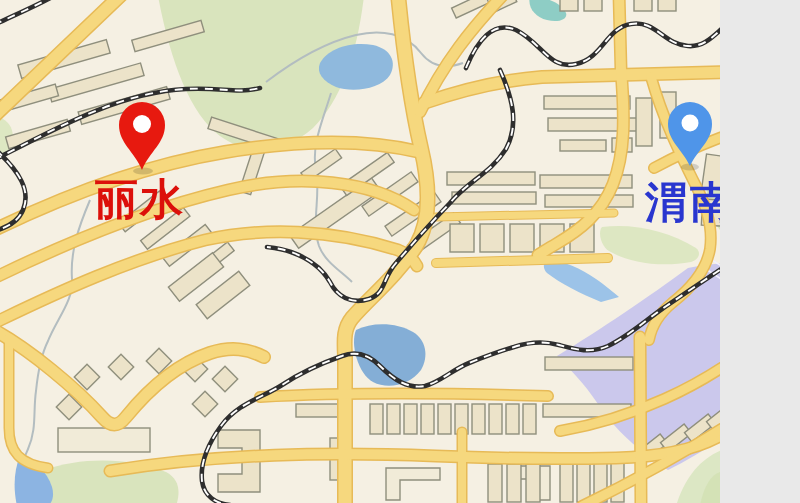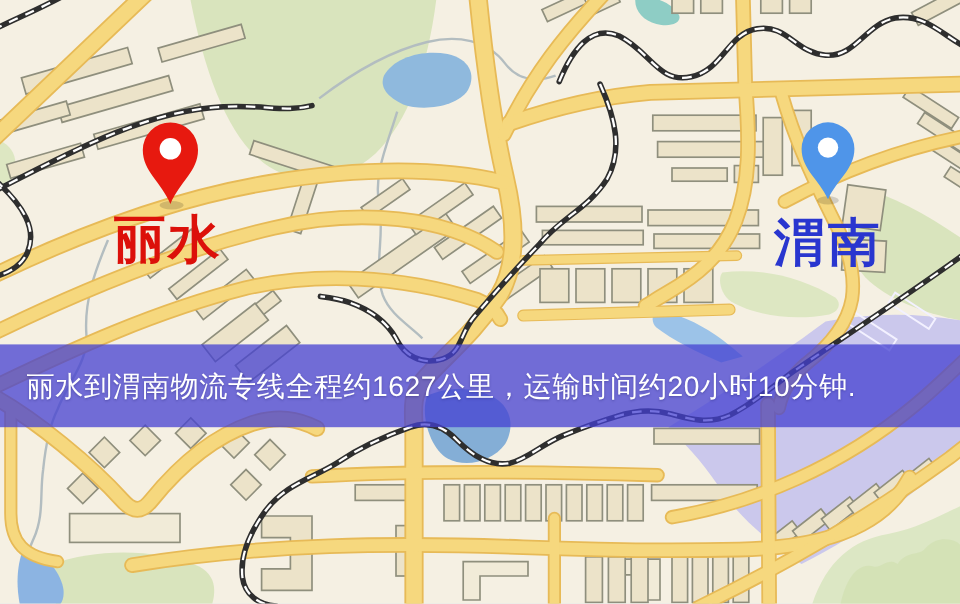--- a/index.html
+++ b/index.html
@@ -1,17 +1,17 @@
 <!DOCTYPE html>
 <html><head>
 <meta charset="utf-8">
 <style>
   html,body{margin:0;padding:0;background:#e9e9e9;}
   .stage{
-    position:relative;width:800px;height:503px;overflow:hidden;
+    position:relative;width:720px;height:503px;overflow:hidden;
     font-family:"Liberation Sans","DejaVu Sans",sans-serif;
     user-select:none;
   }
   .stage svg{position:absolute;left:0;top:0;display:block;}
   
   .rc use{stroke:#e7ba57;fill:none;stroke-linecap:round;stroke-linejoin:round;}
   .rf use{stroke:#f6d87e;fill:none;stroke-linecap:round;stroke-linejoin:round;}
   
   .kb use{stroke:#2e2e2e;fill:none;stroke-width:4.6;stroke-linecap:round;}
   .kw use{stroke:#ffffff;fill:none;stroke-width:1.9;stroke-dasharray:8 7;stroke-linecap:butt;}
@@ -276,16 +276,13 @@
     <g>
       <ellipse cx="690" cy="167" rx="9" ry="3.5" fill="rgba(0,0,0,0.15)"></ellipse>
       <path d="M690,166 C682,149 668,141 668,124 A22,22 0 1 1 712,124 C712,141 698,149 690,166 Z" fill="#4f95e9"></path>
       <circle cx="690" cy="123" r="8.5" fill="#ffffff"></circle>
     </g>
 
     <text class="city-label" x="140" y="214" fill="#dc100a">丽水</text>
     <text class="city-label" x="690" y="217" fill="#2936cf">渭南</text>
   </svg>
 
-  <div class="banner">
-    <span>丽水到渭南物流专线全程约1627公里，运输时间约20小时10分钟.</span>
-  </div>
 </div>
 
 </body></html>

